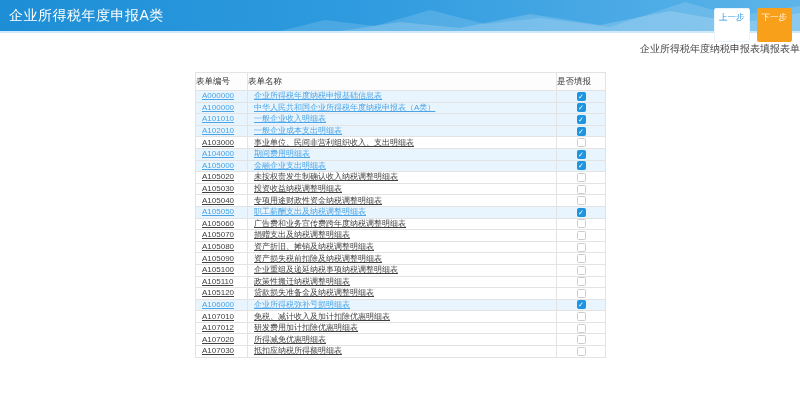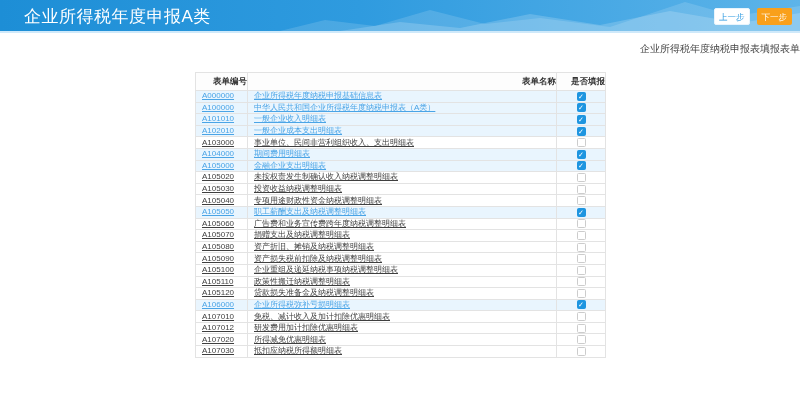--- a/index.html
+++ b/index.html
@@ -4,37 +4,37 @@
 <style>
   * { margin:0; padding:0; box-sizing:border-box; }
   html,body { width:800px; height:405px; overflow:hidden; background:#fff;
     font-family:"Liberation Sans","DejaVu Sans",sans-serif; }
 
   
   .banner { position:relative; height:33px;
     background:linear-gradient(90deg,#1d8ed6 0%,#2f9bdf 45%,#5db4e9 100%);
     border-bottom:2px solid #cfe9fa; }
   .mountains { position:absolute; right:0; bottom:0; width:520px; height:33px; display:block; }
-  .banner-title { position:absolute; left:24px; top:50%; transform:translateY(-50%);
-    color:#ffffff; font-size:17px; letter-spacing:.5px; }
+  .banner-title { position:absolute; left:9px; top:50%; transform:translateY(-50%);
+    color:#ffffff; font-size:14px; letter-spacing:.5px; }
   .banner-buttons { position:absolute; right:8px; top:8px; display:flex; gap:7px; }
-  .btn { min-width:31px; height:17px; padding:0 4px; font-size:8.5px; line-height:16px;
+  .btn { min-width:31px; height:34px; padding:0 4px; font-size:8.5px; line-height:16px;
     text-align:center; border-radius:2px; cursor:pointer; border:1px solid transparent; }
   .btn-prev { background:#ffffff; color:#2b99e0; border-color:#e8f4fc; }
   .btn-next { background:#f9a01b; color:#ffffff; }
 
   
   .page-title { margin-top:9px; text-align:right; font-size:10px; color:#444; }
 
   
   .form-table { position:absolute; left:195px; top:72px; width:410px;
     border-collapse:collapse; table-layout:fixed; }
   .form-table th, .form-table td { border:1px solid #e3e3e3; overflow:hidden; white-space:nowrap; }
-  .form-table th { height:18px; font-size:8.5px; font-weight:bold; color:#333;
-    background:#fdfdfd; text-align:right; }
+  .form-table th { height:18px; font-size:8.5px; font-weight:normal; color:#333;
+    background:#fdfdfd; text-align:left; }
   .form-table td { height:11.6px; font-size:8px; color:#3f3f3f; padding:0 6px; line-height:1; }
   .col-code { width:52px; }
   .col-name { width:309px; }
   .col-check { width:49px; }
   td.cell-check { text-align:center; padding:0; }
   tr.checked { background:#e9f5fe; }
   tr.checked td { color:#4aa4e6; }
   td.cell-code, td.cell-name { cursor:pointer;text-decoration:underline; }
 
   .checkbox { display:inline-block; width:9px; height:9px; border:1px solid #ccc;

